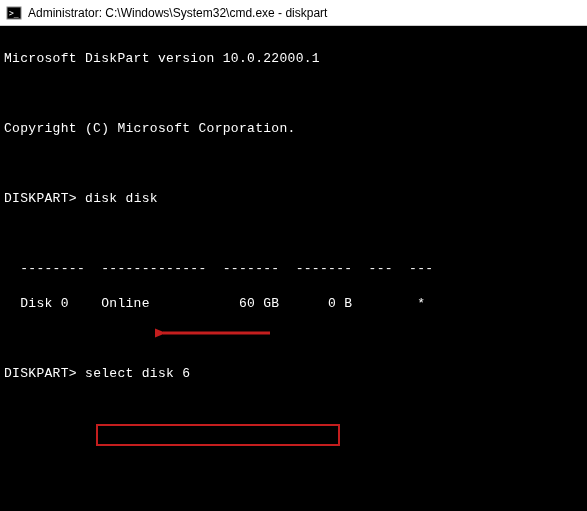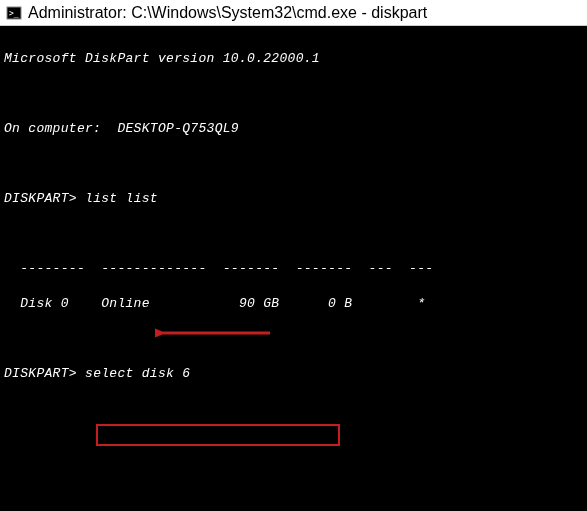--- a/index.html
+++ b/index.html
@@ -22,33 +22,33 @@
   .titlebar-icon {
     width: 16px;
     height: 16px;
     margin-right: 6px;
     display: inline-flex;
     align-items: center;
     justify-content: center;
   }
   .titlebar-text {
     font-family: 'Segoe UI', Tahoma, sans-serif;
-    font-size: 16px;
+    font-size: 12px;
     color: #000;
   }
   .terminal {
     background: #000;
     color: #fff;
     padding: 6px 4px;
     line-height: 1.35;
     white-space: pre;
     font-size: 13px;
     letter-spacing: 0.3px;
   }
-  .row { white-space: pre; font-style: italic; }
+  .row { white-space: pre; }
   .arrow {
     position: absolute;
     left: 155px;
     top: 326px;
     pointer-events: none;
   }
   .highlight-box {
     position: absolute;
     border: 2px solid #c41e1e;
     left: 96px;
@@ -68,26 +68,26 @@
       <rect x="1" y="2" width="14" height="12" fill="#000" stroke="#888" stroke-width="1"></rect>
       <text x="3" y="11" font-size="8" fill="#fff" font-family="monospace">&gt;_</text>
     </svg>
   </span>
   <span class="titlebar-text">Administrator: C:\Windows\System32\cmd.exe - diskpart</span>
 </div>
 
 <div class="terminal">
 <div class="row">Microsoft DiskPart version 10.0.22000.1</div>
 <div class="row">&nbsp;</div>
-<div class="row">On computer:  DESKTOP-Q753QL9</div>
+<div class="row">Copyright (C) Microsoft Corporation.</div>
 <div class="row">&nbsp;</div>
-<div class="row"><span>DISKPART&gt;</span> <span>list list</span></div>
+<div class="row"><span>DISKPART&gt;</span> <span>disk disk</span></div>
 <div class="row">&nbsp;</div>
 <div class="row">  --------  -------------  -------  -------  ---  ---</div>
-<div class="row">  Disk 0    Online           90 GB      0 B        *</div>
+<div class="row">  Disk 0    Online           60 GB      0 B        *</div>
 <div class="row">&nbsp;</div>
 <div class="row"><span>DISKPART&gt;</span> <span>select disk 6</span></div>
 <div class="row">&nbsp;</div>
 
 
 
 
 
 
 

